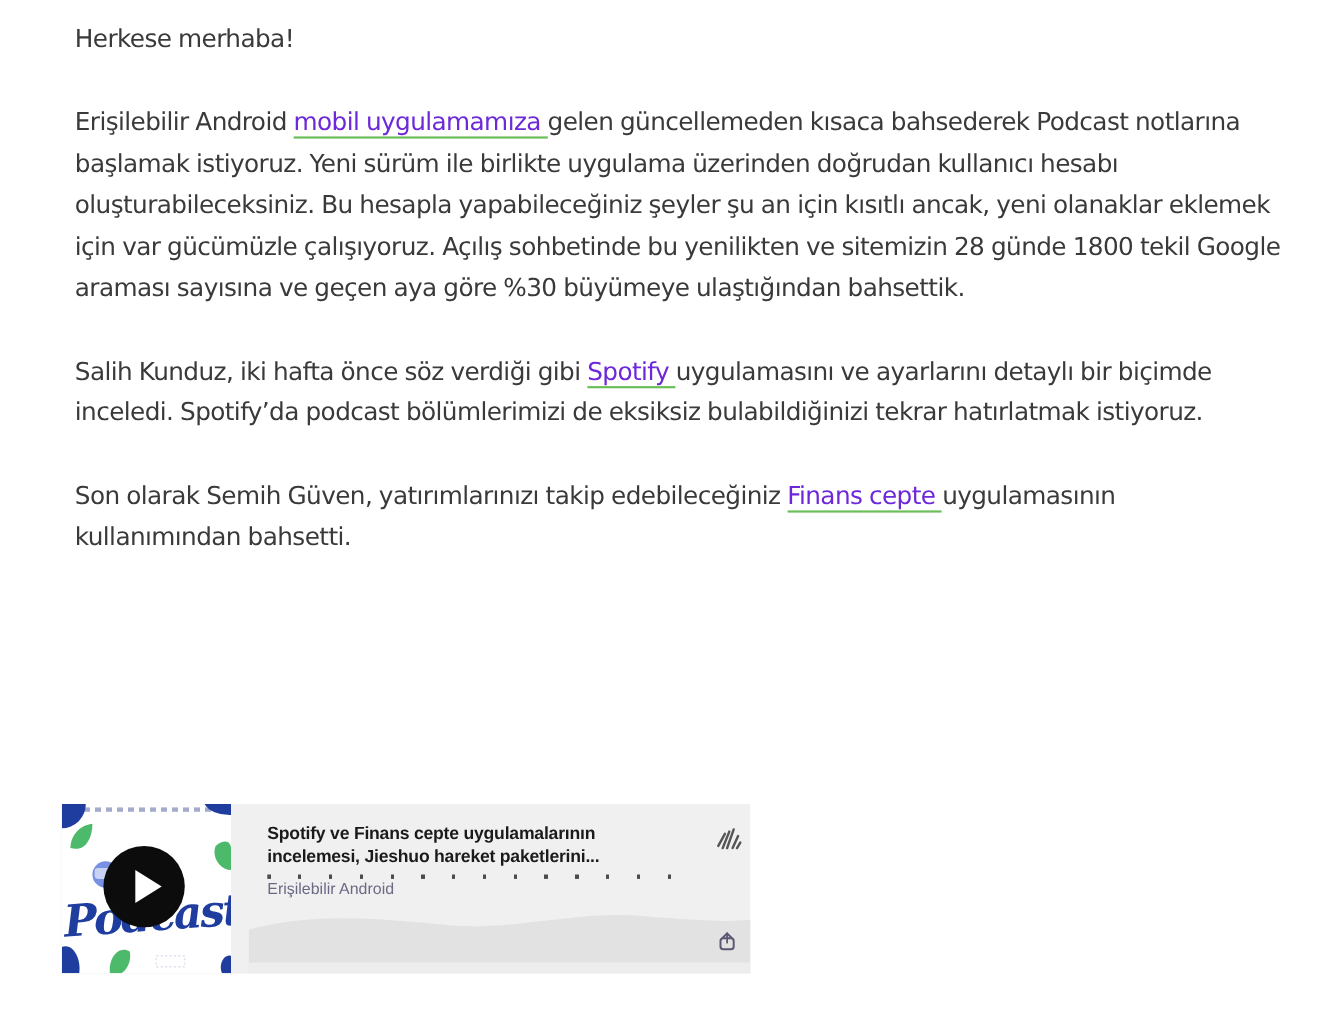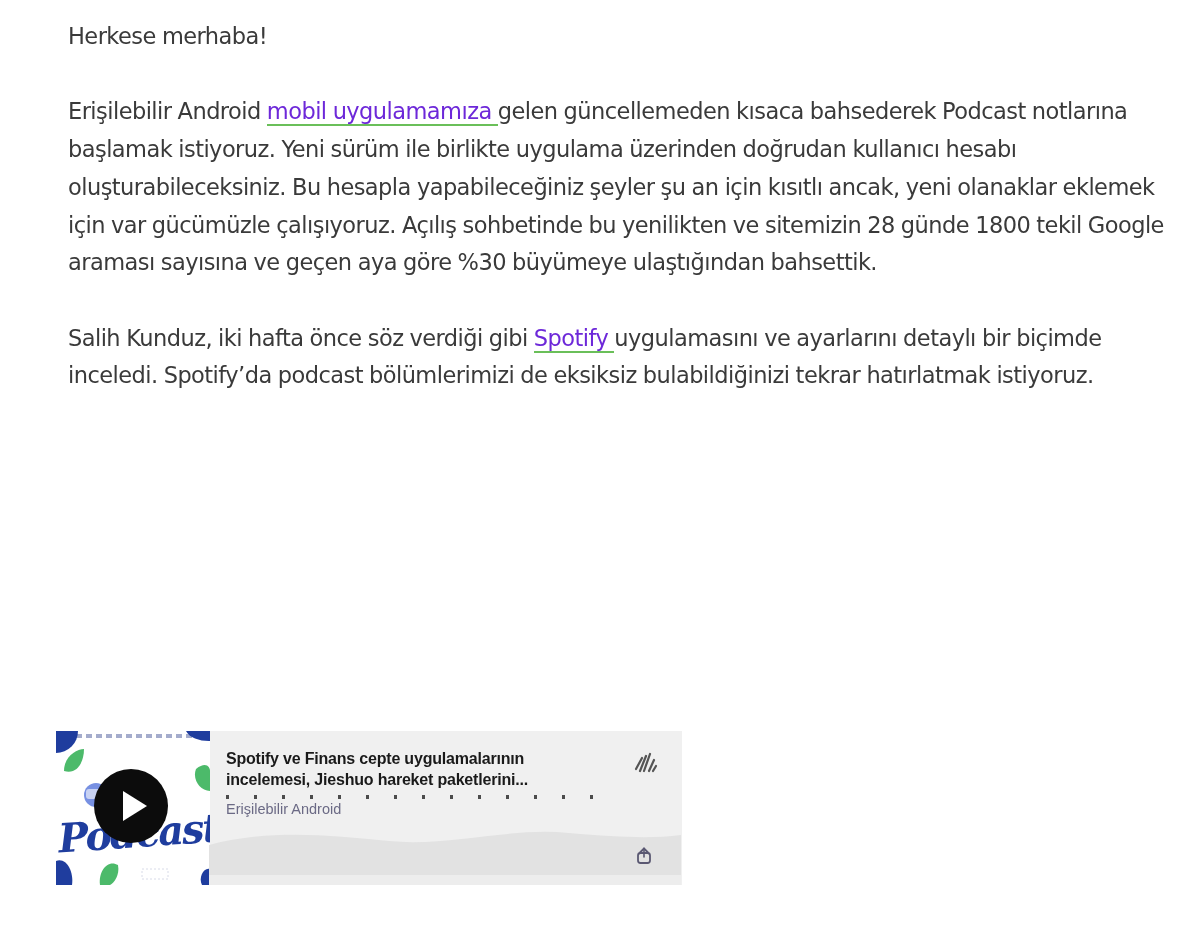--- a/index.html
+++ b/index.html
@@ -83,21 +83,21 @@
       width: 74px;
       height: 74px;
       border-radius: 50%;
       background: #0c0c0c;
       cursor: pointer;
     }
     .play-button svg { position: absolute; left: 0; top: 0; }
 
     .info {
       position: absolute;
-      left: 153px;
+      left: 170px;
       top: 0;
       width: 472px;
       height: 154px;
     }
     .ep-title {
       position: absolute;
       left: 17px;
       top: 17px;
       width: 380px;
       font-family: "Liberation Sans", sans-serif;
@@ -159,20 +159,21 @@
 <body>
 
 <div class="article">
   <p>Herkese merhaba!</p>
 
   <p><span>Erişilebilir Android </span><a href="#">mobil uygulamamıza </a><span>gelen güncellemeden kısaca bahsederek Podcast notlarına başlamak istiyoruz. Yeni sürüm ile birlikte uygulama üzerinden doğrudan kullanıcı hesabı oluşturabileceksiniz. Bu hesapla yapabileceğiniz şeyler şu an için kısıtlı ancak, yeni olanaklar eklemek için var gücümüzle çalışıyoruz. Açılış sohbetinde bu yenilikten ve sitemizin 28 günde 1800 tekil Google araması sayısına ve geçen aya göre %30 büyümeye ulaştığından bahsettik.</span></p>
 
   <p><span>Salih Kunduz, iki hafta önce söz verdiği gibi </span><a href="#">Spotify </a><span>uygulamasını ve ayarlarını detaylı bir biçimde inceledi. Spotify’da podcast bölümlerimizi de eksiksiz bulabildiğinizi tekrar hatırlatmak istiyoruz.</span></p>
 
 
+  <p><span>Son olarak Semih Güven, yatırımlarınızı takip edebileceğiniz </span><a href="#">Finans cepte </a><span>uygulamasının kullanımından bahsetti.</span></p>
 </div>
 
 <div class="embed">
   <div class="artwork">
     <div class="art-top-strip"></div>
 
     <svg class="art-shape" width="154" height="154" viewBox="0 0 154 154" style="left:0;top:0;">
       <path d="M0 0 H22 A22 22 0 0 1 0 22 Z" fill="#1f3d9e"></path>
       <path d="M130 0 H154 V10 A24 14 0 0 1 130 0 Z" fill="#1f3d9e"></path>
       <path d="M8 40 C8 26 20 18 28 18 C28 30 22 44 8 40 Z" fill="#4cba6a"></path>

